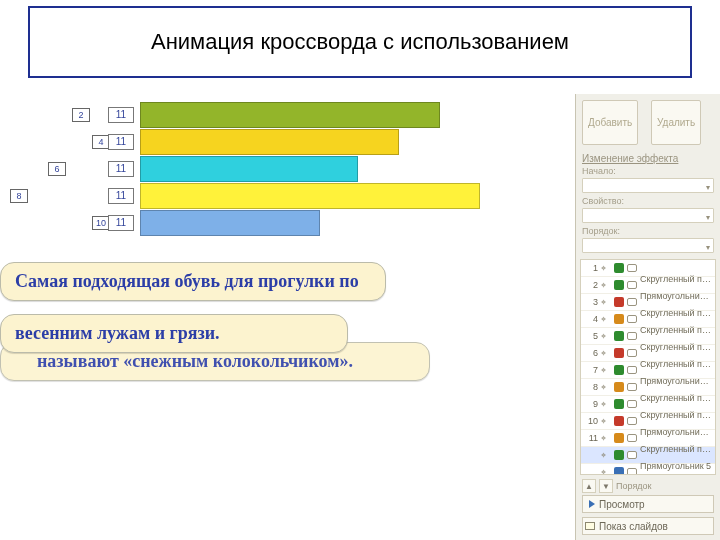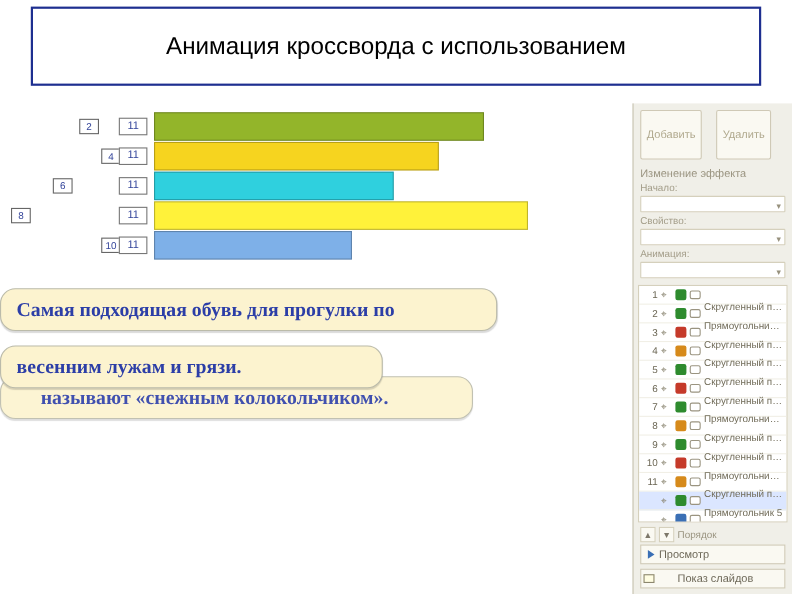--- a/index.html
+++ b/index.html
@@ -47,21 +47,21 @@
   .pane {
     position: absolute; left: 575px; top: 94px; width: 145px; height: 446px;
     background: #f0efe8; border-left: 1px solid #c8c4b2;
     font-size: 10px; color: #7d786a;
   }
   .pane .hdr-btn {
     display: inline-block; margin: 6px 4px 2px 6px; padding: 16px 5px;
     border: 1px solid #cfc9b6; background: #faf9f2; border-radius: 2px;
     font-size: 10px; color: #b0a98e;
   }
-  .pane .sec-title { margin: 6px 16px 2px 6px; font-size: 10px; color: #9a9480; }
+  .pane .sec-title { margin: 6px 16px 2px 6px; font-size: 10px; color: #9a9480; text-decoration: underline; }
   .pane .field {
     margin: 2px 6px 3px 6px; height: 15px; border: 1px solid #d5d0bc;
     background: #fff; border-radius: 1px; line-height: 13px; padding: 0 4px;
     color: #c3bda8; font-size: 9px; position: relative;
   }
   .pane .field .chev { position: absolute; right: 3px; top: 2px; font-size: 8px; color: #97917d; }
   .pane .label { margin: 2px 0 0 6px; color: #a39d89; font-size: 9px; }
 
   .anim-list {
     margin: 6px 4px 0 4px; background: #fff; border: 1px solid #d5d0bc;
@@ -88,21 +88,21 @@
     width: 14px; height: 14px; border: 1px solid #d5d0bc; background: #faf9f2;
     display: flex; align-items: center; justify-content: center; font-size: 8px; color: #7d786a;
   }
   .pane .preview-btn {
     margin: 2px 6px 0 6px; height: 18px; border: 1px solid #cfc9b6; background: #faf9f2;
     display: flex; align-items: center; font-size: 10px; color: #6d6858; padding: 0 6px; gap: 4px;
   }
   .pane .preview-btn .tri { width: 0; height: 0; border-left: 6px solid #3a6fb5; border-top: 4px solid transparent; border-bottom: 4px solid transparent; }
   .pane .slideshow-btn {
     margin: 4px 6px 0 6px; height: 18px; border: 1px solid #cfc9b6; background: #faf9f2;
-    display: flex; align-items: center; font-size: 10px; color: #6d6858; padding: 0 2px; gap: 21px;
+    display: flex; align-items: center; font-size: 10px; color: #6d6858; padding: 0 2px; gap: 4px;
   }
   .pane .slideshow-btn .scr { width: 10px; height: 8px; border: 1px solid #8c876f; background: #fffde2; }
 </style>
 </head>
 <body>
 
 <div class="frame">
   <div>Анимация кроссворда с использованием</div>
 </div>
 
@@ -116,42 +116,42 @@
       <div class="bar" style="left: 140px; top: 35px; width: 259px; background: rgb(246, 212, 31);"></div>
       <div class="num-box" style="left: 48px; top: 68px;">6</div>
       <div class="ans-box" style="left: 108px; top: 67px;">11</div>
       <div class="bar" style="left: 140px; top: 62px; width: 218px; background: rgb(47, 208, 222);"></div>
       <div class="num-box" style="left: 10px; top: 95px;">8</div>
       <div class="ans-box" style="left: 108px; top: 94px;">11</div>
       <div class="bar" style="left: 140px; top: 89px; width: 340px; background: rgb(255, 242, 58);"></div>
       <div class="num-box" style="left: 92px; top: 122px;">10</div>
       <div class="ans-box" style="left: 108px; top: 121px;">11</div>
       <div class="bar" style="left: 140px; top: 116px; width: 180px; background: rgb(126, 176, 232);"></div>
-      <div class="clue-box front" style="top: 168px; width: 452px;">Cамая подходящая обувь для прогулки по</div>
+      <div class="clue-box front" style="top: 168px; width: 386px;">Cамая подходящая обувь для прогулки по</div>
       <div class="clue-box front" style="top: 220px; width: 348px;">весенним лужам и грязи.</div>
       <div class="clue-box back" style="top: 248px; width: 430px;">называют «снежным колокольчиком».</div>
     </div>
 </div>
 
 <div class="pane">
   <span class="hdr-btn">Добавить</span>
   <span class="hdr-btn">Удалить</span>
   <div class="sec-title">Изменение эффекта</div>
 
   <div class="label">Начало:</div>
   <div class="field">
     <span></span>
     <span class="chev">▾</span>
   </div>
   <div class="label">Свойство:</div>
   <div class="field">
     <span></span>
     <span class="chev">▾</span>
   </div>
-  <div class="label">Анимация:</div>
+  <div class="label">Порядок:</div>
   <div class="field">
     <span></span>
     <span class="chev">▾</span>
   </div>
 
   <div class="anim-list" id="animList">
       <div class="anim-row">
         <span class="num">1</span>
         <span class="trig">⌖</span>
         <span class="eff green"></span>

